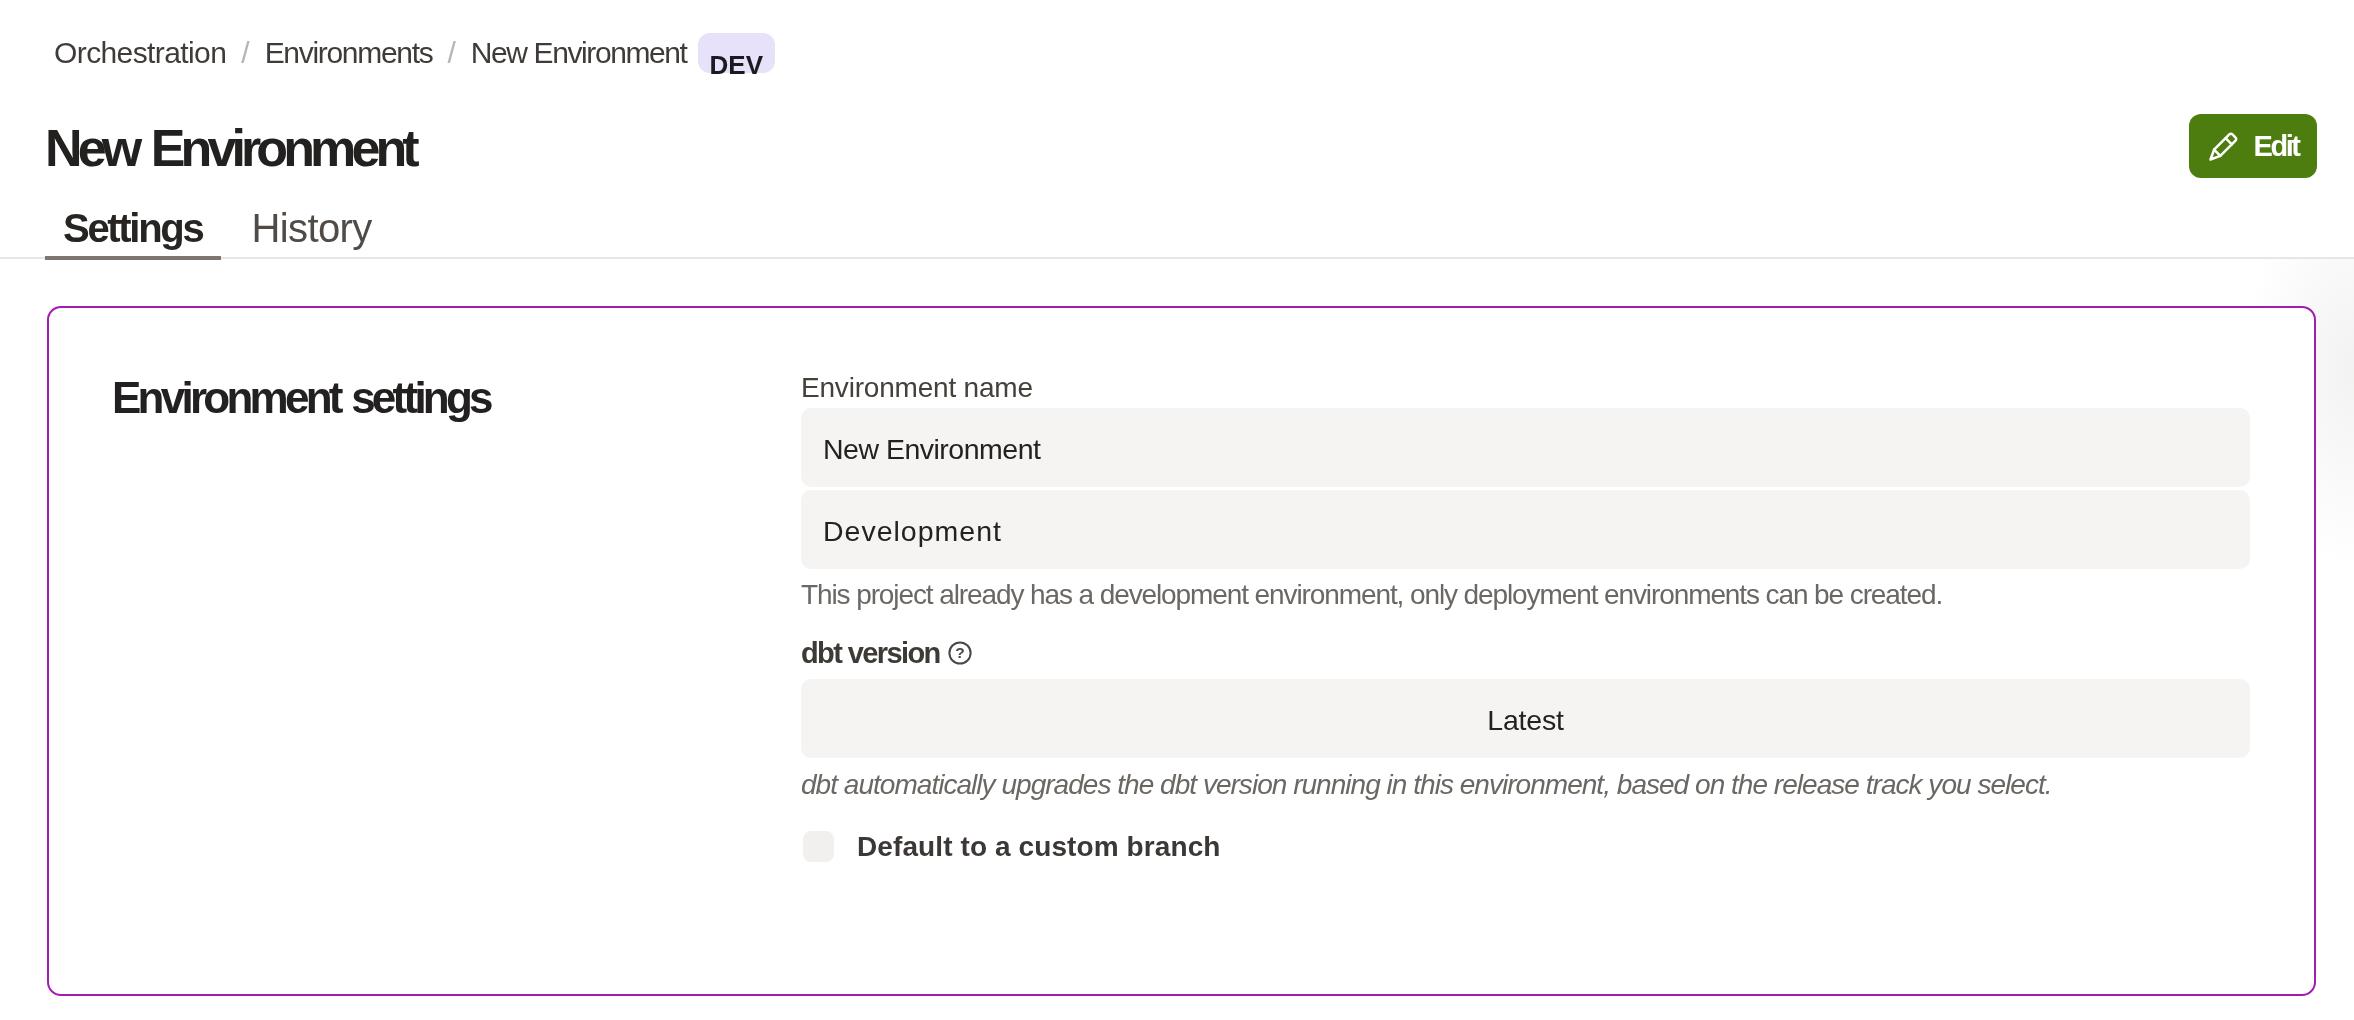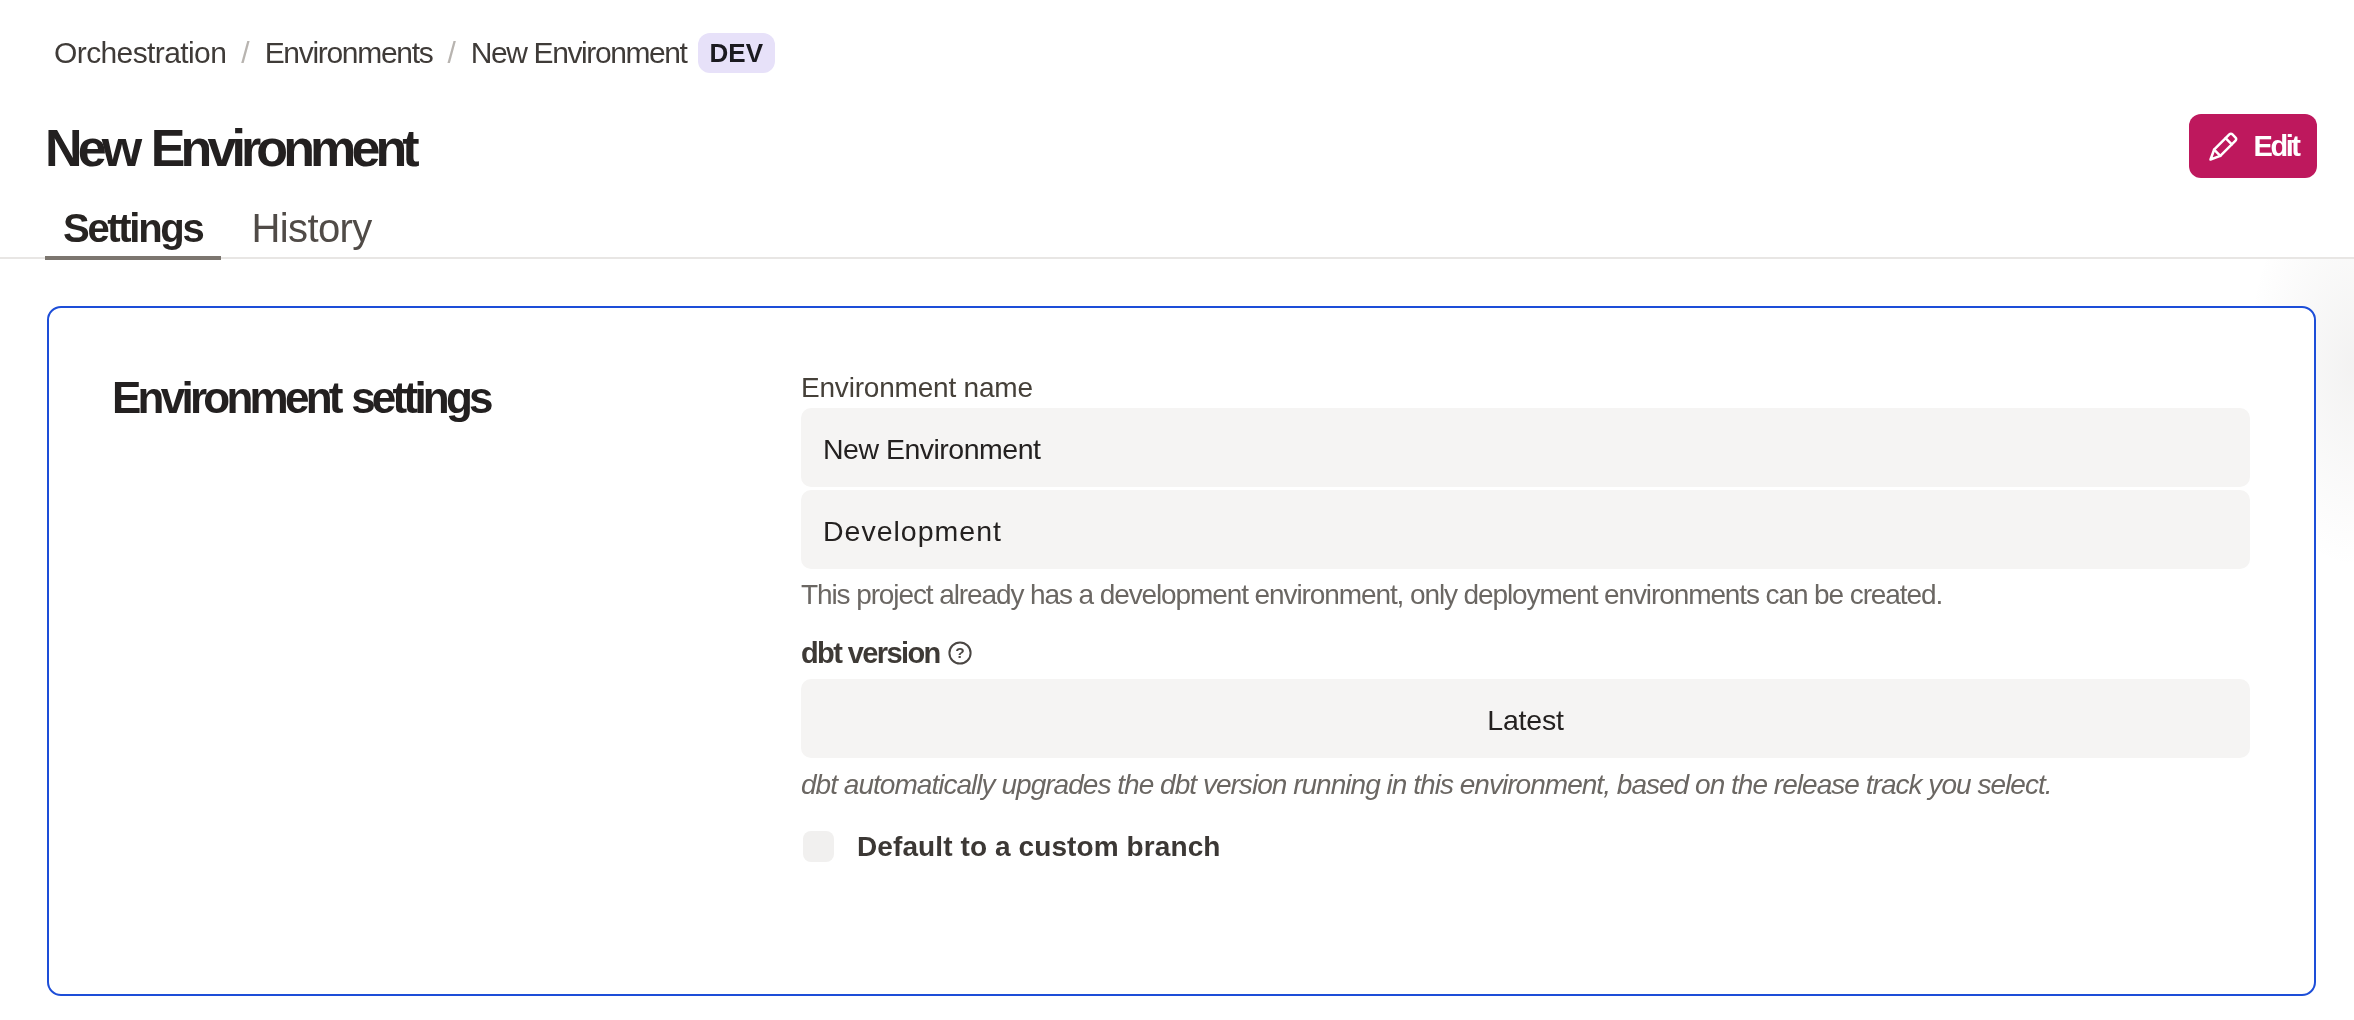--- a/index.html
+++ b/index.html
@@ -10,51 +10,51 @@
     position:absolute; left:54px; top:33px; height:40px;
     font-size:30px; line-height:40px; color:#3f3b38; white-space:nowrap;
   }
   .c1 { letter-spacing:-0.6px; }
   .c2 { letter-spacing:-1.3px; }
   .c3 { letter-spacing:-1.4px; }
   .crumbs .sep { color:#b8b4b0; padding:0 15px; letter-spacing:0; }
   .dev {
     display:inline-block; vertical-align:top; margin-left:11px;
     background:#e7e1f9; color:#1b1a20; font-weight:bold;
-    font-size:26px; line-height:40px; height:40px; padding:0 12px;
+    font-size:26px; line-height:40px; height:40px; padding:12px 12px;
     border-radius:12px; letter-spacing:0;
   }
 
   h1 {
     position:absolute; left:45px; top:119px;
     font-size:52px; line-height:58px; font-weight:bold; color:#232020;
     letter-spacing:-4.9px; word-spacing:4px; white-space:nowrap;
   }
 
   .edit {
     position:absolute; left:2189px; top:114px; width:128px; height:64px;
-    background:#be185d; border-radius:12px; color:#ffffff;
+    background:#4d7c0f; border-radius:12px; color:#ffffff;
     display:flex; align-items:center; justify-content:center;
   }
   .edit svg { display:block; }
   .edit span { font-size:29px; font-weight:bold; margin-left:14px; letter-spacing:-2.5px; }
 
   .tabs { position:absolute; left:45px; top:207px; display:flex; z-index:2; }
   .tab {
     font-size:40px; line-height:42px; padding:0 18px 7px 18px;
     color:#504b47; border-bottom:4px solid transparent; letter-spacing:-0.6px;
   }
   .tab.active { color:#272422; font-weight:bold; border-bottom-color:#7c766f; letter-spacing:-2.3px; padding-right:19px; }
   .tab + .tab { margin-left:12px;text-align:right; }
 
   .divider { position:absolute; left:0; top:257px; width:2354px; height:2px; background:#e8e6e4; }
 
   .card {
     position:absolute; left:47px; top:306px; width:2269px; height:690px;
-    border:2px solid #1d4ed8; border-radius:14px; background:#fff;
+    border:2px solid #a21caf; border-radius:14px; background:#fff;
     padding:62px 64px 0 63px; display:flex;
   }
   .colL { width:689px; flex:0 0 auto; }
   .colL h2 { font-size:44px; line-height:56px; font-weight:bold; color:#232020; letter-spacing:-3.75px; word-spacing:3px; }
   .colR { flex:1 1 auto; }
 
   .lbl { font-size:28px; line-height:36px; color:#454039; letter-spacing:-0.2px; }
   .lblt { letter-spacing:0px; }
   .inp {
     height:79px; background:#f5f4f3; border-radius:10px; margin-top:2px;

